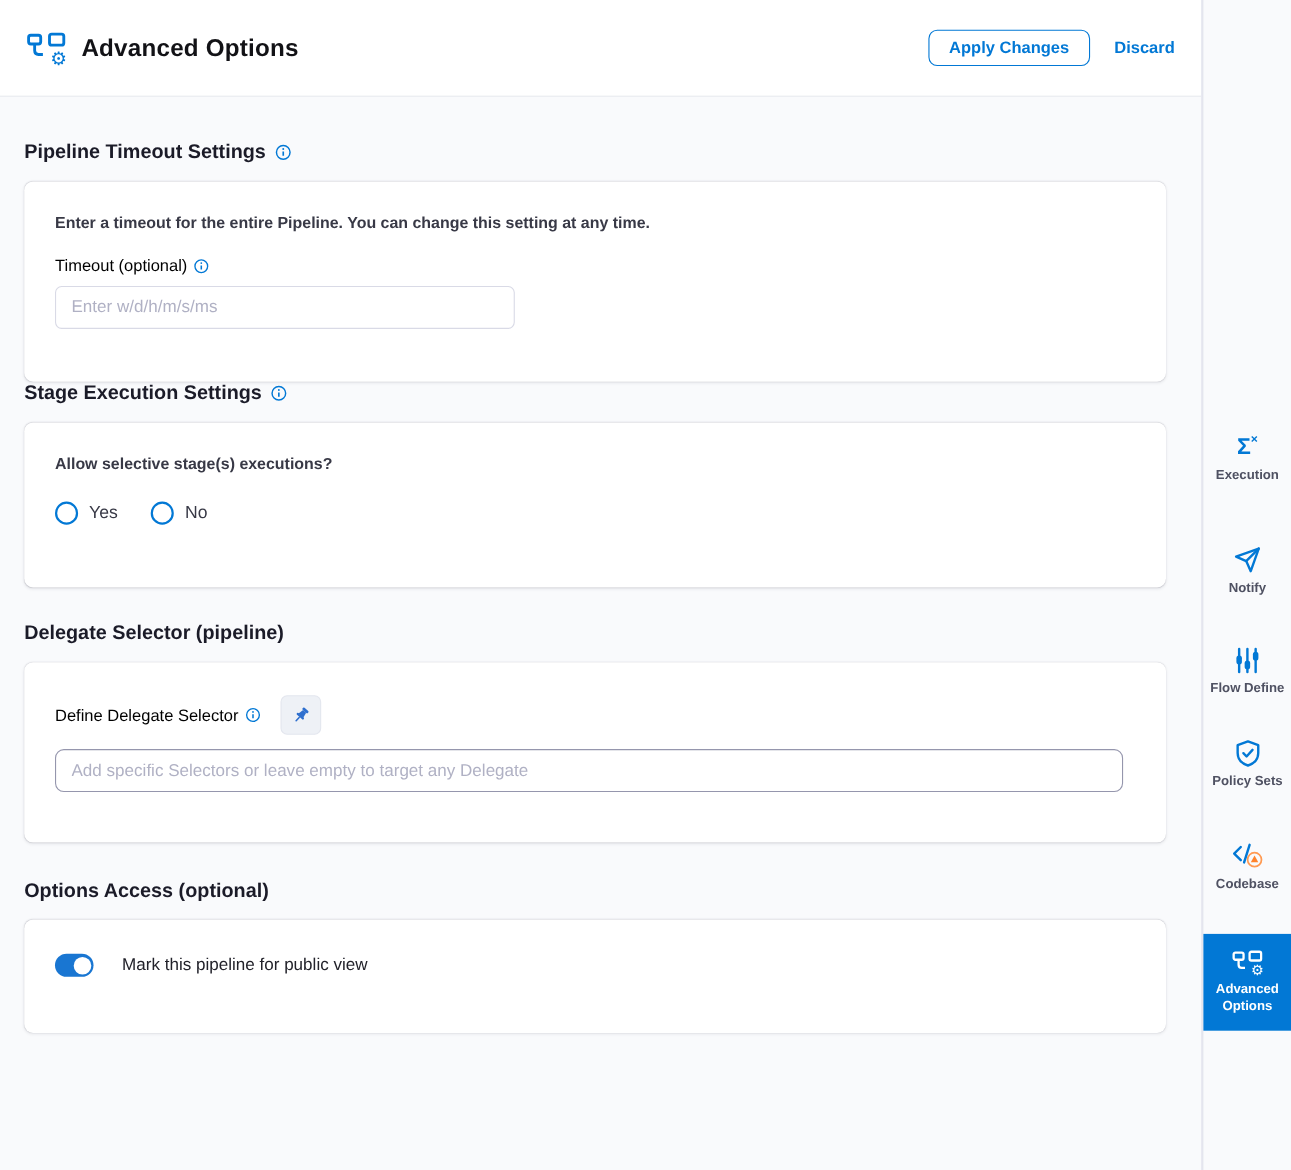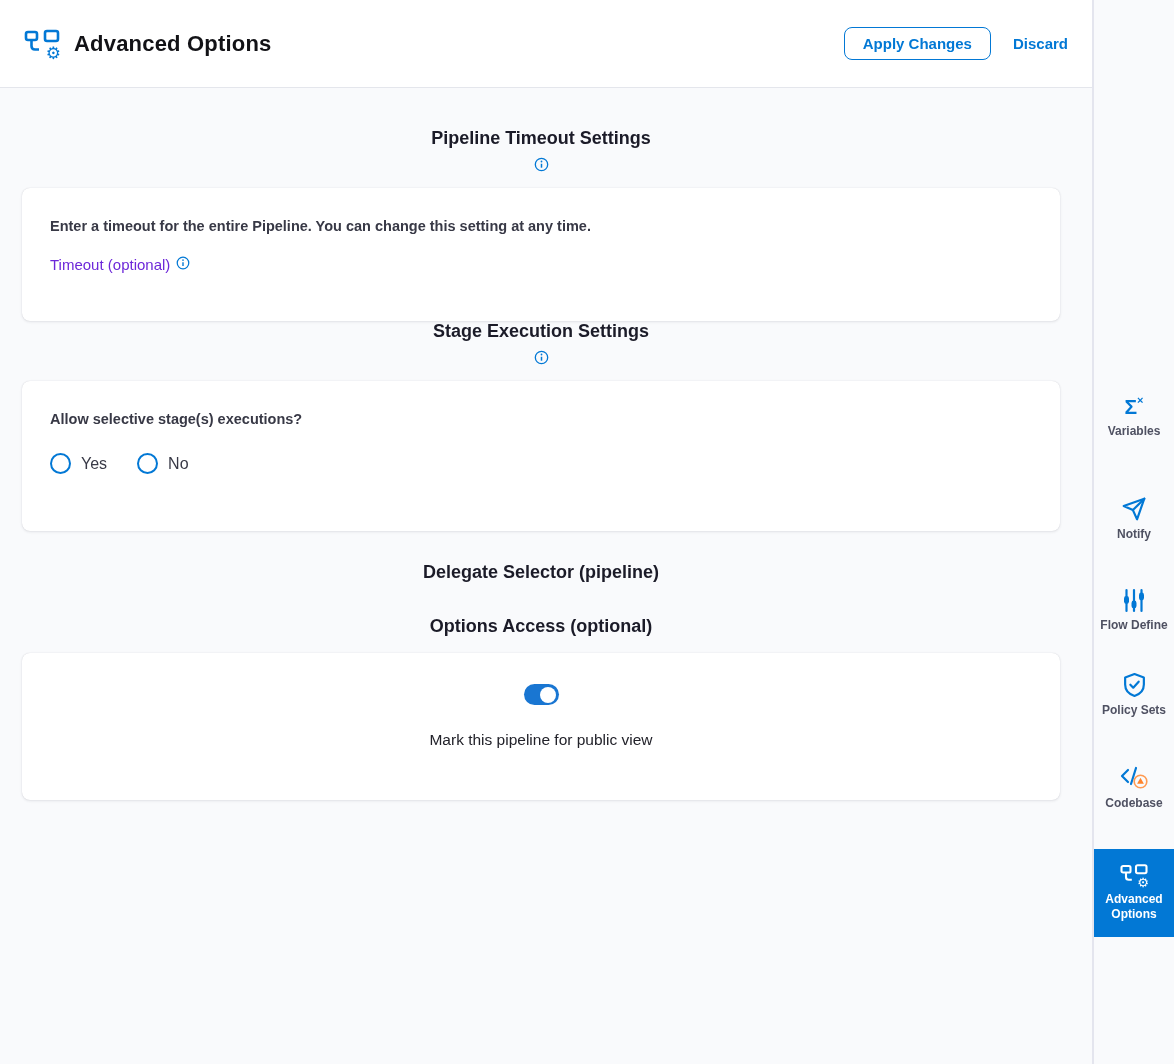--- a/index.html
+++ b/index.html
@@ -22,34 +22,34 @@
   .btn-outline {
     background:#fff; border:1.5px solid #0278d5; color:#0278d5;
     font-weight:700; font-size:15px; padding:7px 18px; border-radius:8px;
     font-family:inherit; cursor:pointer;
   }
   .link-btn { color:#0278d5; font-weight:700; font-size:15px; background:none; border:none; cursor:pointer; font-family:inherit; }
 
   .content { flex:1; padding:0 32px 0 22px; background:#f9fafc; }
   .section-heading {
     display:flex; align-items:center; gap:8px;
-    font-size:18px; font-weight:700; color:#1b1b28;flex-direction:column;
+    font-size:18px; font-weight:700; color:#1b1b28;
   }
   .h-timeout { margin-top:40px; }
   .h-stage { }
   .h-delegate { margin-top:31px; }
   .h-public { margin-top:33px; }
 
   .card {
     background:#ffffff; border-radius:8px; margin-top:16px;
     box-shadow:0 1px 3px rgba(40,41,61,.10), 0 0 1px rgba(40,41,61,.18);
     padding:30px 28px;
   }
   .card-desc { font-size:14.5px; font-weight:700; color:#383946; }
-  .field-label { display:flex; align-items:flex-start; gap:6px; font-size:15px; color:#6d28d9; }
+  .field-label { display:flex; align-items:center; gap:6px; font-size:15px; color:#000000; }
   .mt-20 { margin-top:22px; }
 
   .text-input {
     display:block; margin-top:10px; height:39px; border-radius:6px;
     border:1px solid #d9dae6; background:#fff; padding:0 14px;
     font-size:15.5px; font-family:inherit; color:#22222a; width:418px;
   }
   .text-input::placeholder { color:#b0b1c4; }
   .wide-input {
     width:971px; border:1px solid #9596ad; border-radius:8px; height:39px; margin-top:13px;
@@ -64,21 +64,21 @@
   .radio-circle {
     width:21px; height:21px; border-radius:50%; border:2px solid #0278d5; background:#fff;
   }
 
   .delegate-label-row { display:flex; align-items:center; gap:18px; }
   .pin-btn {
     width:37px; height:36px; border-radius:6px; background:#eef1f6;
     border:1px solid #e3e6ee; display:flex; align-items:center; justify-content:center; cursor:pointer;
   }
 
-  .toggle-row { display:flex; align-items:center; gap:26px;flex-direction:column; }
+  .toggle-row { display:flex; align-items:center; gap:26px; }
   .toggle {
     width:35px; height:21px; border-radius:11px; background:#1976d2; position:relative; cursor:pointer;
   }
   .toggle .knob {
     position:absolute; top:2.5px; right:2.5px; width:16px; height:16px; border-radius:50%; background:#fff;
   }
   .toggle-label { font-size:15.5px; color:#22222a; }
 
   
   .sidebar {
@@ -149,20 +149,21 @@
     <div class="card card-timeout">
       <div class="card-desc">Enter a timeout for the entire Pipeline. You can change this setting at any time.</div>
       <div class="field-label mt-20">
         <span>Timeout (optional)</span>
         <svg width="14" height="14" viewBox="0 0 16 16">
           <circle cx="8" cy="8" r="6.6" fill="none" stroke="#0278d5" stroke-width="1.4"></circle>
           <line x1="8" y1="7.2" x2="8" y2="11.4" stroke="#0278d5" stroke-width="1.6"></line>
           <circle cx="8" cy="4.8" r="0.95" fill="#0278d5"></circle>
         </svg>
       </div>
+      <input class="text-input" type="text" placeholder="Enter w/d/h/m/s/ms" style="">
     </div>
 
     <div class="section-heading h-stage">
       <span>Stage Execution Settings</span>
       <svg width="15" height="15" viewBox="0 0 16 16">
         <circle cx="8" cy="8" r="6.6" fill="none" stroke="#0278d5" stroke-width="1.4"></circle>
         <line x1="8" y1="7.2" x2="8" y2="11.4" stroke="#0278d5" stroke-width="1.6"></line>
         <circle cx="8" cy="4.8" r="0.95" fill="#0278d5"></circle>
       </svg>
     </div>
@@ -176,41 +177,64 @@
         <div class="radio-opt">
           <span class="radio-circle"></span>
           <span>No</span>
         </div>
       </div>
     </div>
 
     <div class="section-heading h-delegate">
       <span>Delegate Selector (pipeline)</span>
     </div>
+    <div class="card card-delegate">
+      <div class="delegate-label-row">
+        <div class="field-label">
+          <span>Define Delegate Selector</span>
+          <svg width="14" height="14" viewBox="0 0 16 16">
+            <circle cx="8" cy="8" r="6.6" fill="none" stroke="#0278d5" stroke-width="1.4"></circle>
+            <line x1="8" y1="7.2" x2="8" y2="11.4" stroke="#0278d5" stroke-width="1.6"></line>
+            <circle cx="8" cy="4.8" r="0.95" fill="#0278d5"></circle>
+          </svg>
+        </div>
+        <div class="pin-btn">
+          <svg width="19" height="19" viewBox="0 0 24 24">
+            <g transform="rotate(42 12 12)" fill="#2e6fce">
+              <rect x="8" y="2.5" width="8" height="3.2" rx="1.2"></rect>
+              <path d="M9.6 5.5 h4.8 l1.2 6.5 h-7.2 z"></path>
+              <rect x="6.8" y="11.6" width="10.4" height="2.6" rx="1.2"></rect>
+              <rect x="11.1" y="14" width="1.8" height="7" rx="0.9"></rect>
+            </g>
+          </svg>
+        </div>
+      </div>
+      <input class="text-input wide-input" type="text" placeholder="Add specific Selectors or leave empty to target any Delegate" style="">
+    </div>
 
     <div class="section-heading h-public">
       <span>Options Access (optional)</span>
     </div>
     <div class="card card-public">
       <div class="toggle-row">
         <div class="toggle">
           <span class="knob"></span>
         </div>
         <span class="toggle-label">Mark this pipeline for public view</span>
       </div>
     </div>
 
   </div>
 </div>
 
 <div class="sidebar">
 
   <div class="nav-item gap-a">
     <span class="sigma">Σ<sup>×</sup></span>
-    <span class="nav-label">Variables</span>
+    <span class="nav-label">Execution</span>
   </div>
 
   <div class="nav-item gap-b">
     <svg width="26" height="26" viewBox="0 0 24 24">
       <path d="M21.5 2.5 L11 13" fill="none" stroke="#0278d5" stroke-width="2" stroke-linecap="round"></path>
       <path d="M21.5 2.5 L14.8 21.5 L11 13 L2.5 9.2 Z" fill="none" stroke="#0278d5" stroke-width="2" stroke-linejoin="round"></path>
     </svg>
     <span class="nav-label">Notify</span>
   </div>
 

